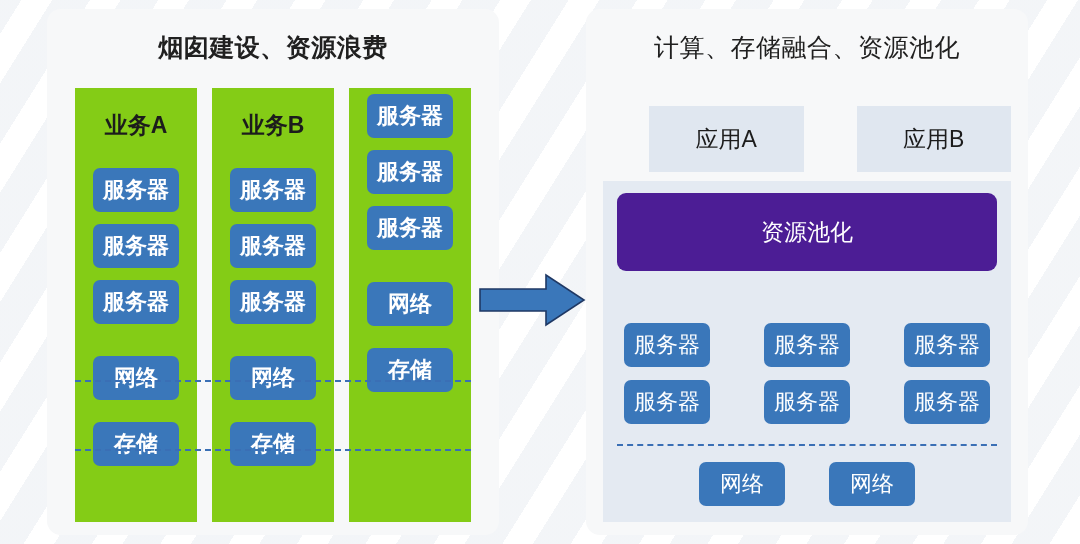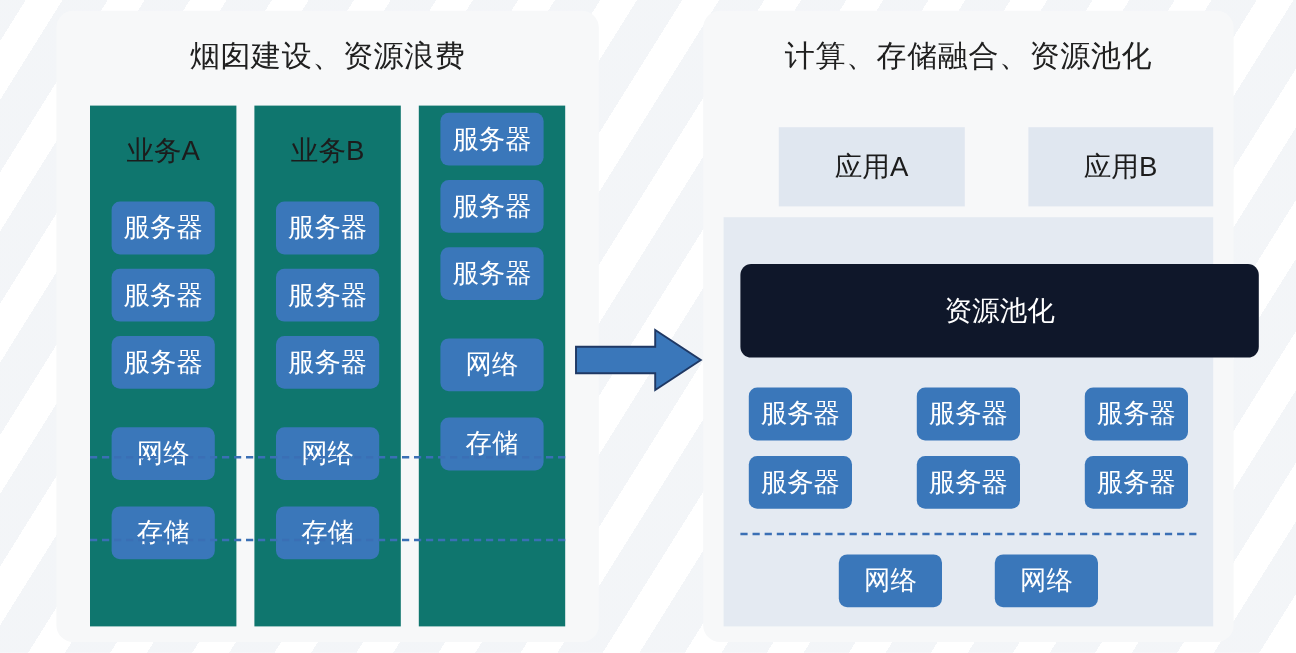--- a/index.html
+++ b/index.html
@@ -33,21 +33,21 @@
     position: absolute;
     inset: 0;
   }
 
   
   .panel {
     position: absolute;
     background: #f7f8f9;
     border-radius: 14px;
   }
-  #panel-left  { left: 47px;  top: 9px;  width: 452px; height: 526px; }
+  #panel-left  { left: 47px;  top: 9px;  width: 452px; height: 526px; font-weight: bold; }
   #panel-right { left: 586px; top: 9px;  width: 442px; height: 526px; }
 
   .panel-title {
     position: absolute;
     left: 0;
     right: 0;
     top: 26px;
     text-align: center;
     font-size: 25px;
     color: #202020;
@@ -62,21 +62,21 @@
     left: 28px;
     top: 79px;
     width: 396px;
     height: 434px;
     display: flex;
     gap: 15px;
   }
   .biz-column {
     position: relative;
     flex: 1 1 0;
-    background: #0f766e;
+    background: #84cc16;
     display: flex;
     flex-direction: column;
     align-items: center;
   }
   .biz-head {
     height: 74px;
     display: flex;
     align-items: center;
     justify-content: center;
     font-size: 23px;
@@ -140,24 +140,24 @@
     position: absolute;
     left: 17px;
     top: 172px;
     width: 408px;
     height: 341px;
     background: #e4eaf2;
   }
   #pool-block {
     position: absolute;
     left: 14px;
-    top: 39px;
-    width: 432px;
+    top: 12px;
+    width: 380px;
     height: 78px;
-    background: #0f172a;
+    background: #4c1d95;
     border-radius: 9px;
     display: flex;
     align-items: center;
     justify-content: center;
     color: #ffffff;
     font-size: 23px;
     white-space: nowrap;
   }
 
   #right-server-grid {

